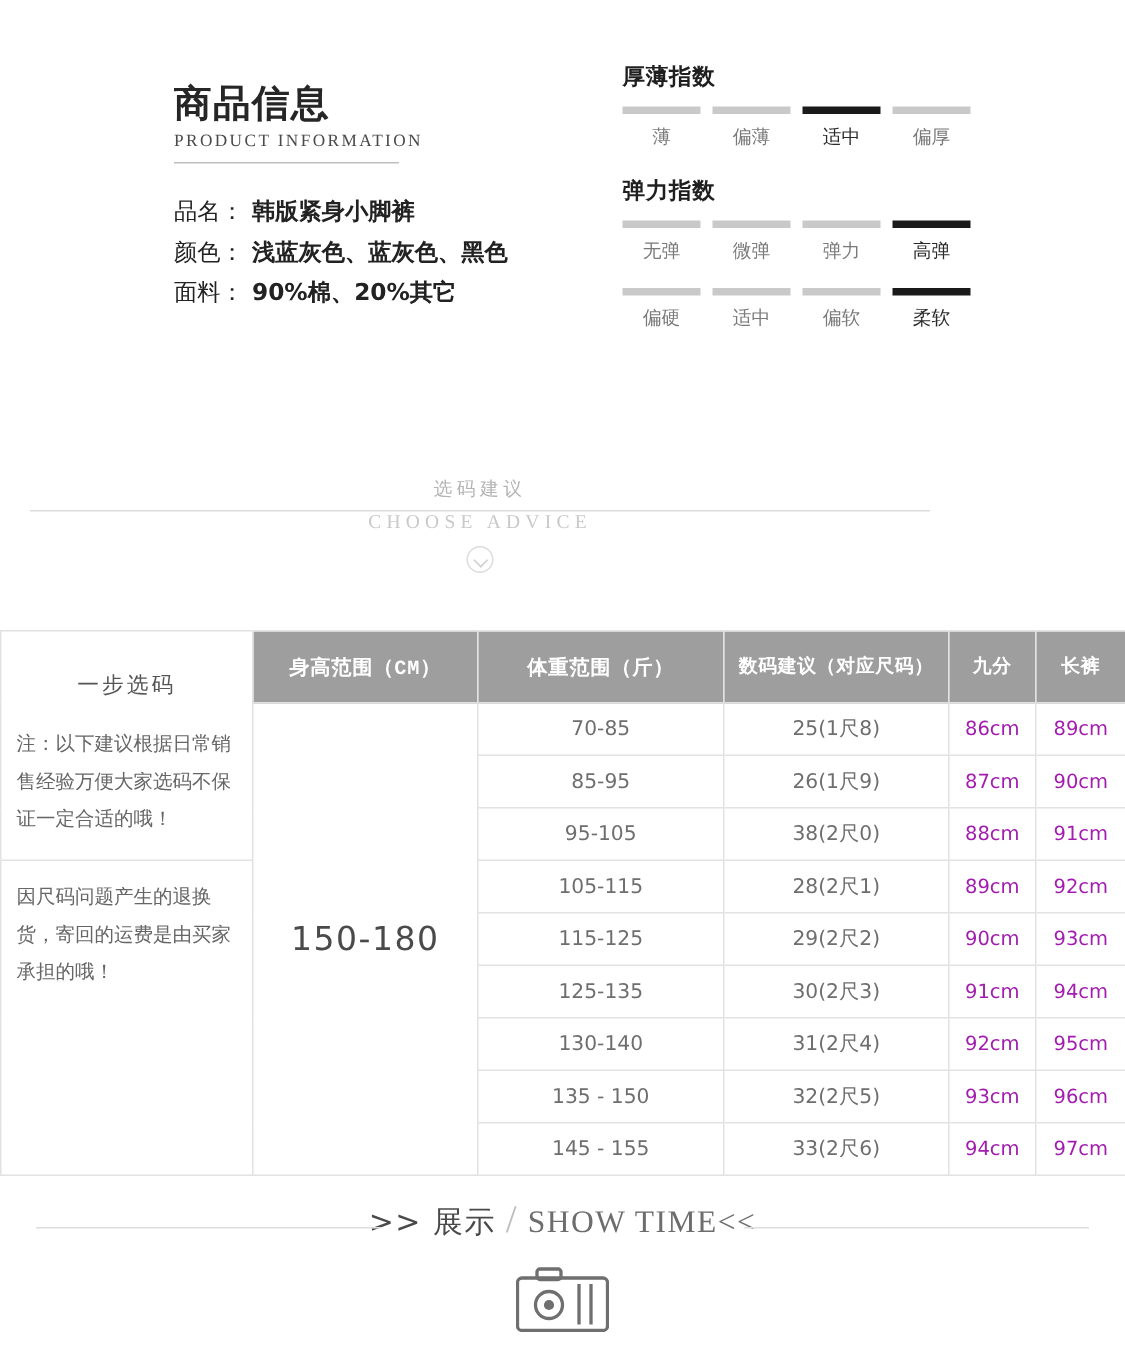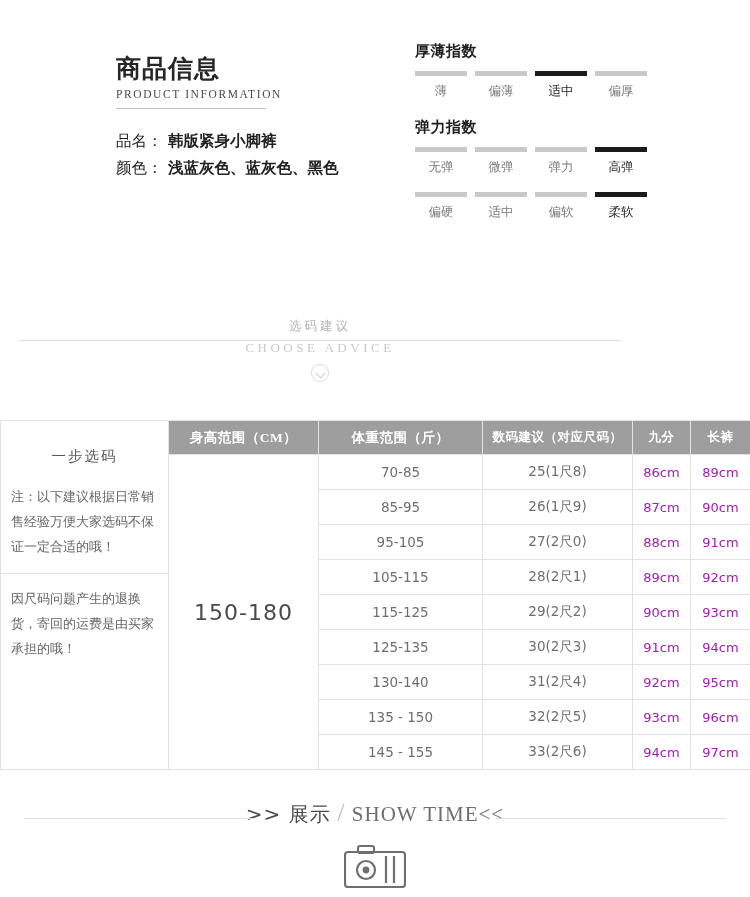--- a/index.html
+++ b/index.html
@@ -79,22 +79,22 @@
     width: 6px; height: 6px; border-right: 1px solid #cfcfcf; border-bottom: 1px solid #cfcfcf;
     transform: rotate(45deg);
   }
 
   
   .size-table { position: absolute; left: 0; top: 420px; width: 750px; }
   table { border-collapse: collapse; width: 750px; table-layout: fixed; }
   td, th { border: 1px solid #e2e2e2; padding: 0; }
   .hdr {
     background: #9e9e9e; color: #ffffff; font-weight: bold;
-    font-size: 13.5px; height: 34px; text-align: center;
-    font-family: Liberation Serif, serif; letter-spacing: 0.5px;
+    font-size: 13.5px; height: 48px; text-align: center;
+    font-family: Liberation Mono, monospace; letter-spacing: 0.5px;
   }
   .hdr.sm { font-size: 12.5px; }
   .cell {
     height: 35px; text-align: center; font-size: 13.5px; color: #6e6e6e;
     font-family: "DejaVu Sans", sans-serif;
   }
   .cell.px { color: #a21caf; font-size: 13px; }
   .cell.h { font-size: 22px; color: #4a4a4a; letter-spacing: 1px; vertical-align: middle; }
   .notecell { vertical-align: top; padding: 12px 10px 0 10px; }
   .note-head {
@@ -137,20 +137,24 @@
     <div class="prod-title-en">PRODUCT INFORMATION</div>
     <div class="prod-rule"></div>
     <div class="prod-lines">
       <div class="prod-line">
         <span class="prod-label">品名：</span>
         <span class="prod-value">韩版紧身小脚裤</span>
       </div>
       <div class="prod-line">
         <span class="prod-label">颜色：</span>
         <span class="prod-value">浅蓝灰色、蓝灰色、黑色</span>
+      </div>
+      <div class="prod-line">
+        <span class="prod-label">面料：</span>
+        <span class="prod-value">90%棉、20%其它</span>
       </div>
     </div>
   </div>
 
   <div class="index-group ig1">
     <div class="ig-title">厚薄指数</div>
     <div class="ig-bars">
       <div class="ig-cell">
         <div class="ig-bar"></div>
         <div class="ig-cap">薄</div>
@@ -254,21 +258,21 @@
         <td class="cell px">89cm</td>
       </tr>
       <tr>
         <td class="cell">85-95</td>
         <td class="cell">26(1尺9)</td>
         <td class="cell px">87cm</td>
         <td class="cell px">90cm</td>
       </tr>
       <tr>
         <td class="cell">95-105</td>
-        <td class="cell">27(2尺0)</td>
+        <td class="cell">38(2尺0)</td>
         <td class="cell px">88cm</td>
         <td class="cell px">91cm</td>
       </tr>
       <tr>
         <td class="cell">105-115</td>
         <td class="cell">28(2尺1)</td>
         <td class="cell px">89cm</td>
         <td class="cell px">92cm</td>
       </tr>
       <tr>

